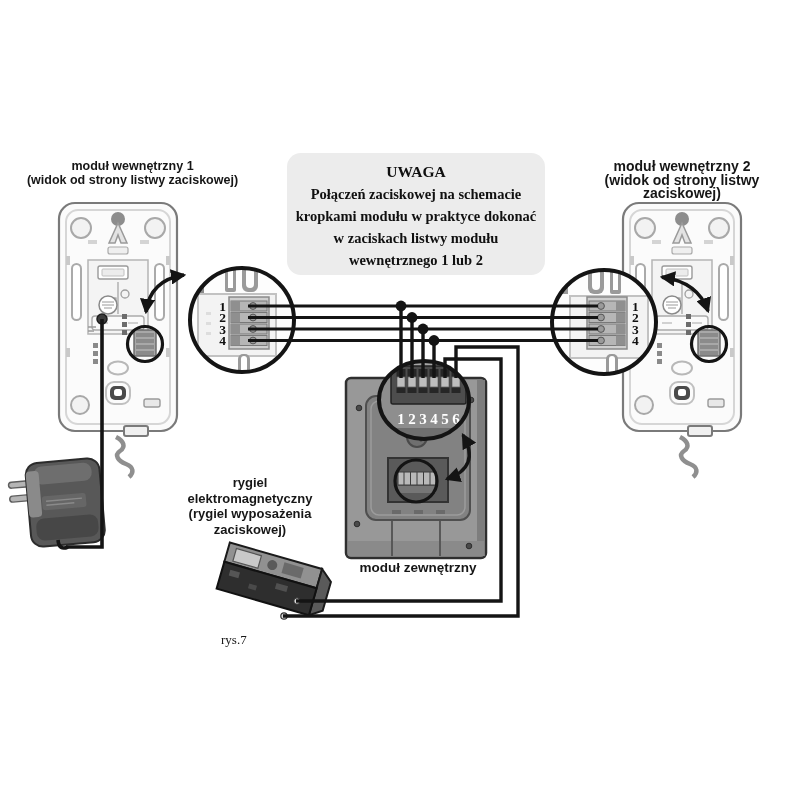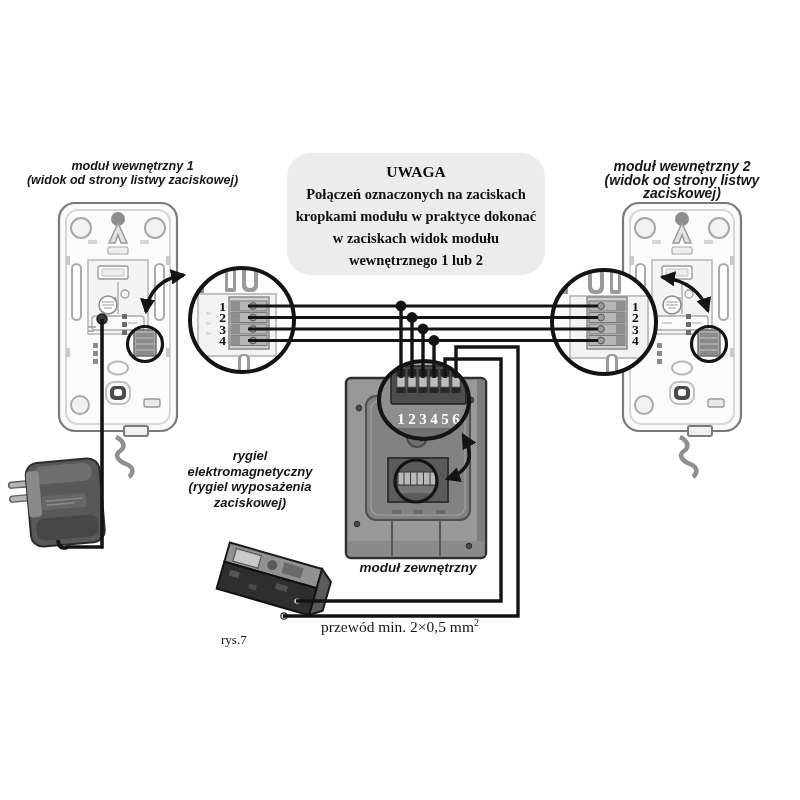--- a/index.html
+++ b/index.html
@@ -1,28 +1,28 @@
 <!DOCTYPE html>
 <html><head>
 <meta charset="utf-8">
 <style>
   html,body{margin:0;padding:0;background:#fff;}
   .stage{position:relative;width:800px;height:800px;background:#ffffff;overflow:hidden;
          font-family:"Liberation Sans",sans-serif;color:#141414;}
   .stage svg{position:absolute;left:0;top:0;}
   .lbl{position:absolute;text-align:center;color:#161616;}
-  .sansb{font-family:"Liberation Sans",sans-serif;font-weight:bold;font-style:italic;}
+  .sansb{font-family:"Liberation Sans",sans-serif;font-weight:bold;}
   .serif{font-family:"Liberation Serif",serif;}
   #module1-label{left:25px;top:160px;width:215px;font-size:12.5px;line-height:13.5px;}
   #module2-label{left:572px;top:160px;width:220px;font-size:14px;line-height:13.5px;}
-  #warning-box{left:287px;top:153px;width:258px;height:122px;background:#ececec;border-radius:24px;
+  #warning-box{left:287px;top:153px;width:258px;height:122px;background:#ececec;border-radius:14px;
                font-family:"Liberation Serif",serif;font-weight:bold;font-size:14.5px;line-height:22px;
                box-sizing:border-box;padding-top:8px;color:#101010;}
   #warning-box .wt{font-size:15.5px;}
-  #bolt-label{left:152px;top:448px;width:196px;font-size:13px;line-height:15.5px;text-align:center;}
+  #bolt-label{left:152px;top:475px;width:196px;font-size:13px;line-height:15.5px;text-align:center;}
   #outdoor-label{left:340px;top:560px;width:156px;font-size:13.5px;}
   #wire-spec{left:295px;top:617px;width:210px;font-size:15.5px;}
   #wire-spec sup{font-size:10px;}
   #figure-number{left:221px;top:632px;width:70px;font-size:13px;text-align:left;}
 </style>
 </head>
 <body>
 
 <div class="stage">
 
@@ -298,38 +298,35 @@
   <div>(widok od strony listwy zaciskowej)</div>
 </div>
 
 <div class="lbl sansb" id="module2-label">
   <div>moduł wewnętrzny 2</div>
   <div>(widok od strony listwy zaciskowej)</div>
 </div>
 
 <div class="lbl" id="warning-box">
   <div class="wt">UWAGA</div>
-  <div>Połączeń oznaczonych na zaciskach</div>
+  <div>Połączeń zaciskowej na schemacie</div>
   <div>kropkami modułu w praktyce dokonać</div>
-  <div>w zaciskach widok modułu</div>
+  <div>w zaciskach listwy modułu</div>
   <div>wewnętrznego 1 lub 2</div>
 </div>
 
 <div class="lbl sansb" id="bolt-label">
   <div>rygiel</div>
   <div>elektromagnetyczny</div>
   <div>(rygiel wyposażenia</div>
   <div>zaciskowej)</div>
 </div>
 
 <div class="lbl sansb" id="outdoor-label">
   <span>moduł zewnętrzny</span>
 </div>
 
-<div class="lbl serif" id="wire-spec">
-  <span>przewód min. 2×0,5 mm</span><sup>2</sup>
-</div>
 
 <div class="lbl serif" id="figure-number">
   <span>rys.7</span>
 </div>
 
 </div>
 
 </body></html>

